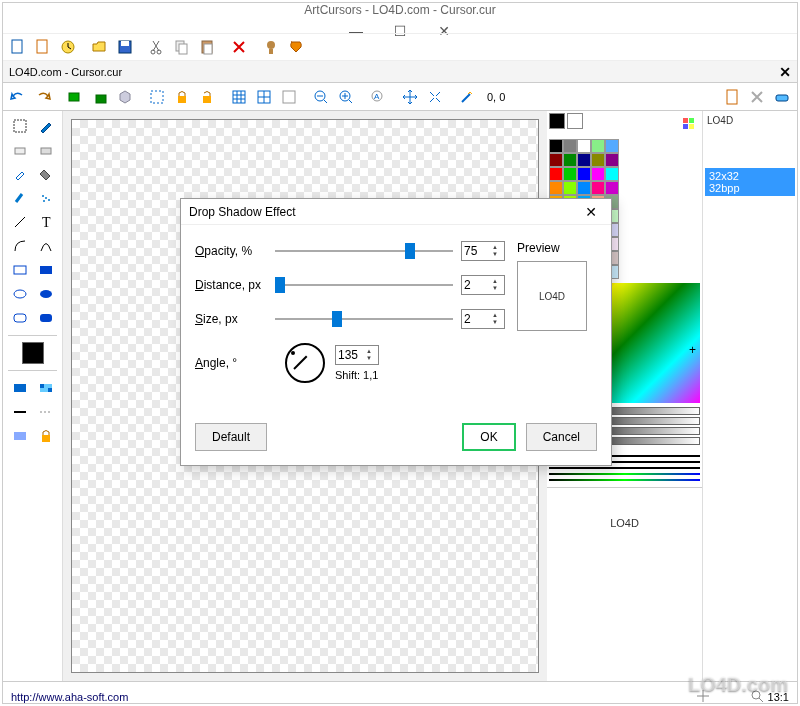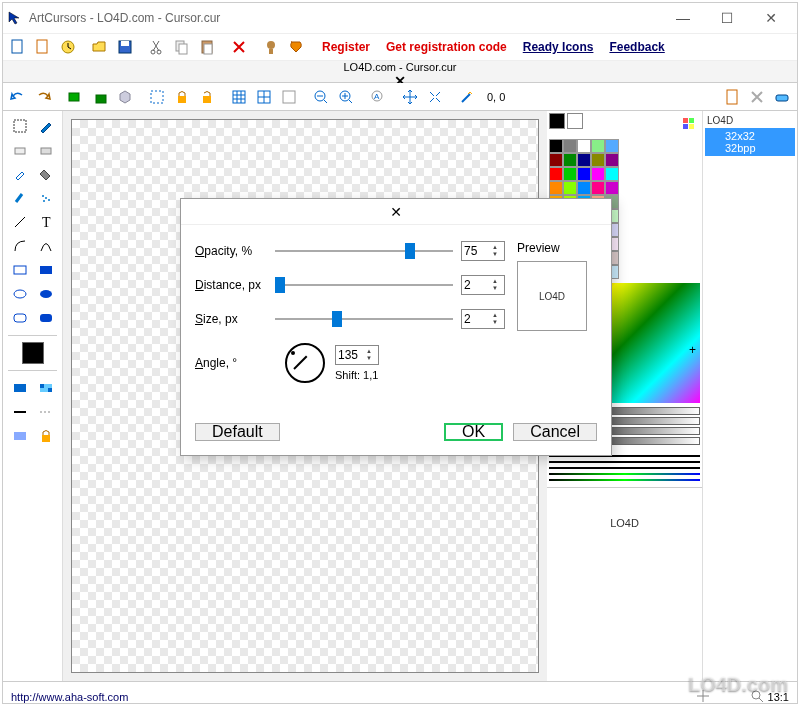--- a/index.html
+++ b/index.html
@@ -1,31 +1,31 @@
 <!DOCTYPE html>
 <html><head>
 <meta charset="utf-8">
 <style>
 * { box-sizing: border-box; margin: 0; padding: 0; }
 body { font-family: "Segoe UI", Tahoma, sans-serif; font-size: 12px; background: #fff; width: 800px; height: 706px; overflow: hidden; position: relative; }
 .window { border: 1px solid #ccc; width: 796px; height: 702px; margin: 2px; background: #fff; display: flex; flex-direction: column; }
-.titlebar { height: 30px; display: flex; align-items: center; padding: 0 4px; font-size: 12px; color: #666; }
+.titlebar { height: 30px; display: flex; align-items: center; padding: 0 4px; font-size: 12px; color: #666; flex-direction: column; }
 .titlebar .app-icon { width: 16px; height: 16px; margin-right: 6px; }
 .titlebar .title { flex: 1; }
 .titlebar .win-btns { display: flex; }
 .titlebar .win-btn { width: 44px; height: 28px; display: flex; align-items: center; justify-content: center; color: #555; font-size: 14px; }
 .menubar { height: 22px; display: flex; align-items: center; padding: 0 6px; gap: 14px; color: #000; }
 .menubar span { }
 .toolbar1 { height: 28px; border-top: 1px solid #eee; border-bottom: 1px solid #eee; display: flex; align-items: center; padding: 0 4px; gap: 3px; }
 .tbtn { width: 22px; height: 22px; display: flex; align-items: center; justify-content: center; border: 1px solid transparent; }
 .tsep { width: 4px; }
 .linkbar { display: flex; gap: 16px; margin-left: 12px; }
 .linkbar .rlink { color: #d00; font-weight: bold; font-size: 12px; }
 .linkbar .blink { color: #006; font-weight: bold; font-size: 12px; text-decoration: underline; }
-.doctab { height: 22px; border-bottom: 1px solid #ccc; display: flex; align-items: center; padding: 0 6px; background: #f4f4f4; flex-direction: column; }
+.doctab { height: 22px; border-bottom: 1px solid #ccc; display: flex; align-items: center; padding: 0 6px; background: #f4f4f4; }
 .doctab .tabname { flex: 1; font-size: 11px; }
 .doctab .closex { font-weight: bold; font-size: 14px; }
 .toolbar2 { height: 28px; border-bottom: 1px solid #ccc; display: flex; align-items: center; padding: 0 4px; gap: 3px; background: #fff; }
 .workarea { flex: 1; display: flex; background: #f0f0f0; overflow: hidden; }
 .toolbox { width: 60px; background: #fff; border-right: 1px solid #ddd; display: flex; flex-direction: column; align-items: center; padding: 4px 2px; gap: 2px; }
 .toolrow { display: flex; gap: 4px; }
 .tool { width: 22px; height: 22px; border: 1px solid transparent; display: flex; align-items: center; justify-content: center; }
 .toolbox hr { width: 90%; border: none; border-top: 1px solid #ccc; margin: 4px 0; }
 .canvas-area { flex: 1; padding: 8px; display: flex; }
 .canvas { flex: 1; background: repeating-conic-gradient(#e8e8e8 0% 25%, #fff 0% 50%) 0 0/16px 16px; border: 1px solid #888; position: relative; }
@@ -33,41 +33,41 @@
 .palette { padding: 2px; }
 .prow { display: flex; }
 .pcell { width: 14px; height: 14px; border: 1px solid #999; }
 .gradient { height: 120px; margin: 2px; background: linear-gradient(135deg, red, yellow, green, cyan, magenta); position: relative; }
 .grays { margin: 2px; }
 .grays .bar { height: 8px; background: linear-gradient(90deg, #000, #fff); border: 1px solid #666; margin-bottom: 2px; }
 .lines-preview { margin: 2px; }
 .lines-preview .ln { height: 2px; background: #000; margin: 4px 0; }
 .lines-preview .lng { height: 2px; background: linear-gradient(90deg,#000,#0f0,#00f); margin: 4px 0; }
 .format-list { width: 95px; background: #fff; border-left: 1px solid #ddd; padding: 2px; }
-.format-list .fitem { background: #39f; color: #fff; padding: 2px 20px; font-size: 11px; }
+.format-list .fitem { background: #39f; color: #fff; padding: 2px 4px; font-size: 11px; margin-top: 40px; }
 .bottom-preview { height: 70px; border-top: 1px solid #ccc; display: flex; align-items: center; justify-content: center; font-size: 11px; color: #333; }
 .modal { position: absolute; left: 180px; top: 198px; width: 432px; background: #fff; border: 1px solid #999; box-shadow: 4px 4px 12px rgba(0,0,0,0.2); z-index: 10; }
 .modal .mtitle { height: 26px; display: flex; align-items: center; padding: 0 8px; border-bottom: 1px solid #eee; font-size: 12px; background: #fff; }
 .modal .mtitle span:first-child { flex: 1; }
 .modal .mtitle .mclose { width: 24px; text-align: center; font-size: 14px; }
 .modal .mbody { padding: 16px 14px; }
 .modal .row { display: flex; align-items: center; margin-bottom: 14px; }
 .modal .lbl { width: 80px; font-size: 12px; }
 .modal .lbl u { text-decoration: underline; }
 .slider-box { flex: 1; display: flex; align-items: center; }
 .slider-track { flex: 1; height: 2px; background: #aaa; position: relative; margin-right: 8px; }
 .slider-thumb { position: absolute; top: -7px; width: 10px; height: 16px; background: #0078d7; }
 .numbox { width: 44px; height: 20px; border: 1px solid #888; display: flex; align-items: center; padding: 0 2px; font-size: 12px; }
 .numbox .spin { width: 10px; display: flex; flex-direction: column; font-size: 6px; line-height: 7px; color: #444; margin-left: auto; }
 .angle-wheel { width: 40px; height: 40px; border: 2px solid #000; border-radius: 50%; position: relative; margin: 0 10px; }
 .angle-wheel::after { content: ""; position: absolute; width: 2px; height: 18px; background: #000; left: 6px; top: 6px; transform-origin: bottom center; transform: rotate(45deg); }
 .angle-dot { position: absolute; width: 4px; height: 4px; background: #000; border-radius: 50%; left: 4px; top: 6px; }
 .preview-box { width: 70px; height: 70px; border: 1px solid #999; display: flex; align-items: center; justify-content: center; font-size: 10px; color: #333; margin-top: 6px; }
 .modal .btns { display: flex; gap: 10px; padding: 10px 14px 14px; }
-.modal .btn { height: 18px; padding: 0 16px; font-size: 16px; background: #f0f0f0; border: 1px solid #aaa; display: flex; align-items: center; }
+.modal .btn { height: 28px; padding: 0 16px; font-size: 12px; background: #f0f0f0; border: 1px solid #aaa; display: flex; align-items: center; }
 .modal .btn.ok { border: 2px solid #22c55e; background: #fff; }
 .statusbar { height: 22px; border-top: 1px solid #ccc; display: flex; align-items: flex-end; padding: 0 8px; font-size: 11px; color: #006; }
 .statusbar .sfill { flex: 1; }
 .watermark { position: absolute; right: 12px; bottom: 10px; color: rgba(255,255,255,0.45); font-size: 20px; font-weight: bold; text-shadow: 0 1px 2px rgba(0,0,0,0.4); pointer-events: none; margin-top: 41px; }
 </style>
 </head>
 <body>
 
 <div class="window">
 
@@ -144,26 +144,20 @@
         <svg width="16" height="16">
           <circle cx="8" cy="6" r="4" fill="#b84"></circle>
           <rect x="6" y="10" width="4" height="5" fill="#b84"></rect>
         </svg>
       </div>
     <div class="tbtn">
         <svg width="16" height="16">
           <path d="M4 3 Q2 5 3 8 L8 13 L13 8 Q14 5 12 3 L3 3 Z" fill="#e80" stroke="#a50"></path>
         </svg>
       </div>
-    <div class="linkbar">
-      <span class="rlink">Register</span>
-      <span class="rlink">Get registration code</span>
-      <span class="blink">Ready Icons</span>
-      <span class="blink">Feedback</span>
-    </div>
   </div>
 
   <div class="doctab">
     <span class="tabname">LO4D.com - Cursor.cur</span>
     <span class="closex">✕</span>
   </div>
 
   <div class="toolbar2">
     <div class="tbtn">
         <svg width="16" height="16">
@@ -579,20 +573,21 @@
         <circle cx="6" cy="6" r="4" fill="none" stroke="#888"></circle>
         <path d="M9 9 L13 13" stroke="#888"></path>
       </svg>
     <span style="margin-left:4px;color:#000">13:1</span>
   </div>
 
 </div>
 
 <div class="modal">
   <div class="mtitle">
+    <span>Drop Shadow Effect</span>
     <span class="mclose">✕</span>
   </div>
   <div class="mbody">
     <div style="display:flex;gap:12px">
       <div style="flex:1">
         <div class="row">
           <div class="lbl"><u>O</u>pacity, %</div>
           <div class="slider-box">
             <div class="slider-track">
                 <div class="slider-thumb" style="left:73%"></div>

